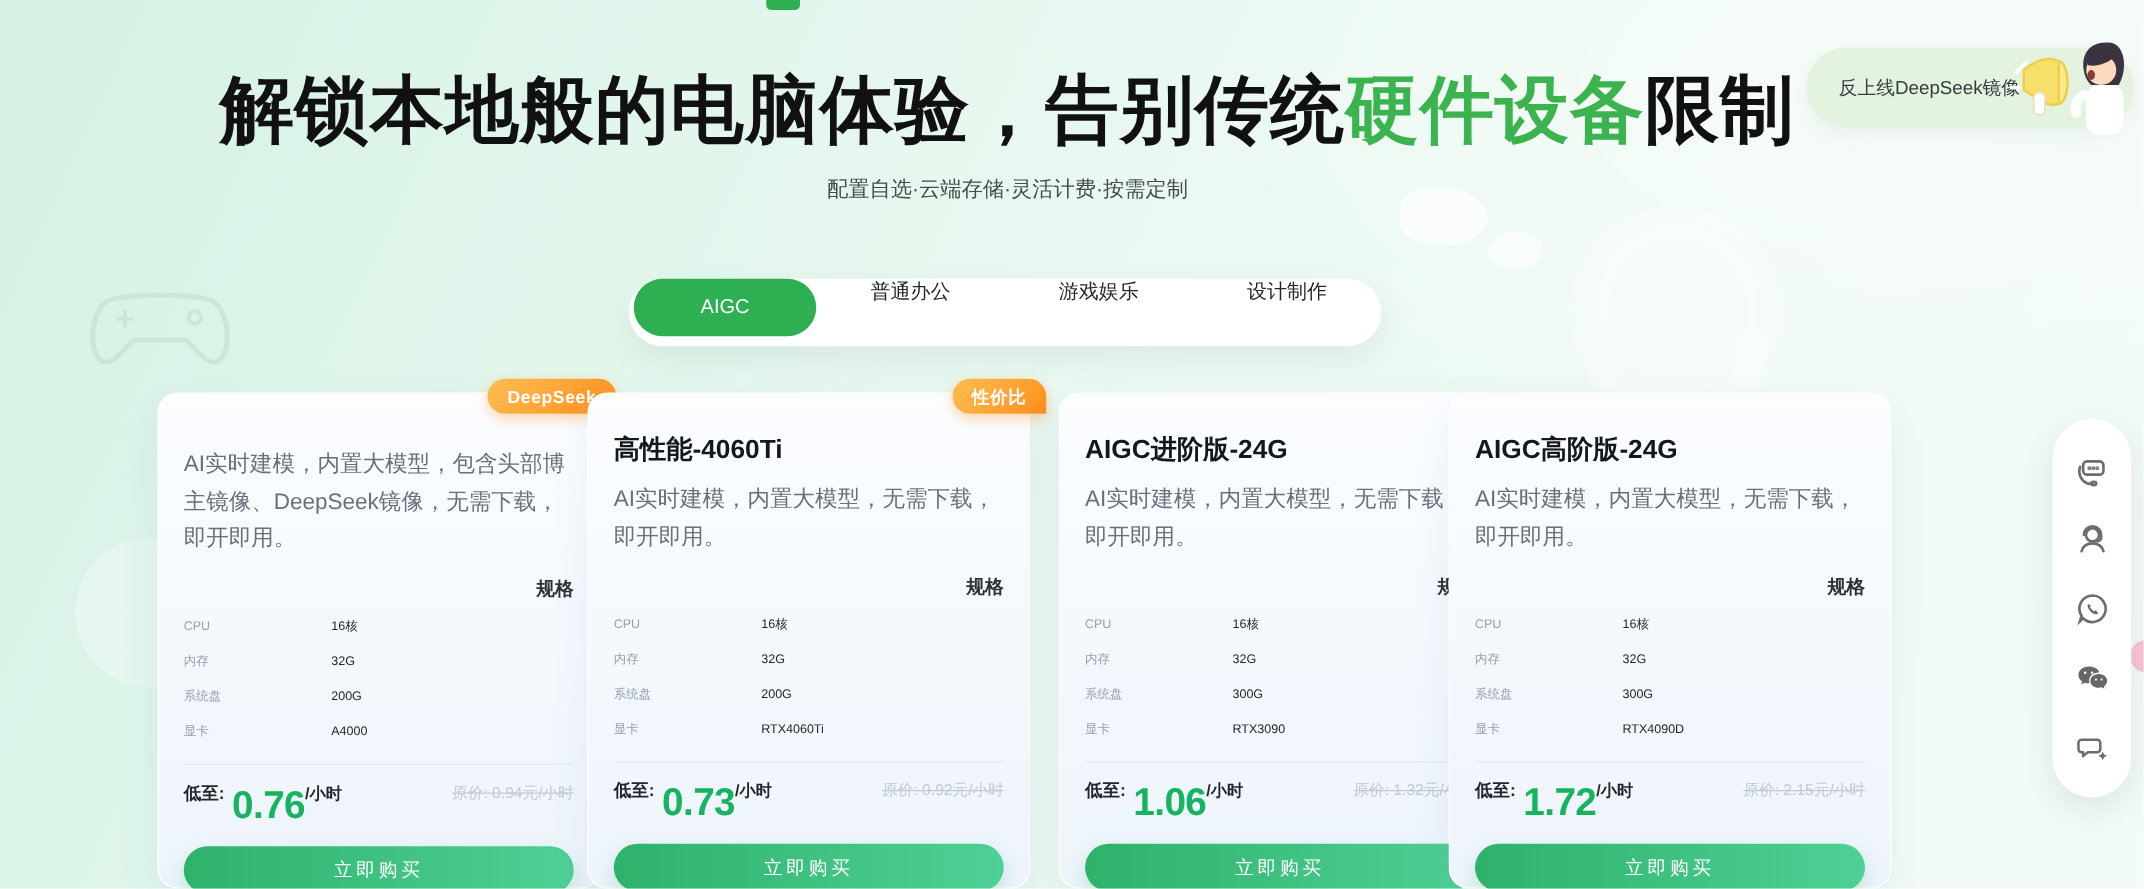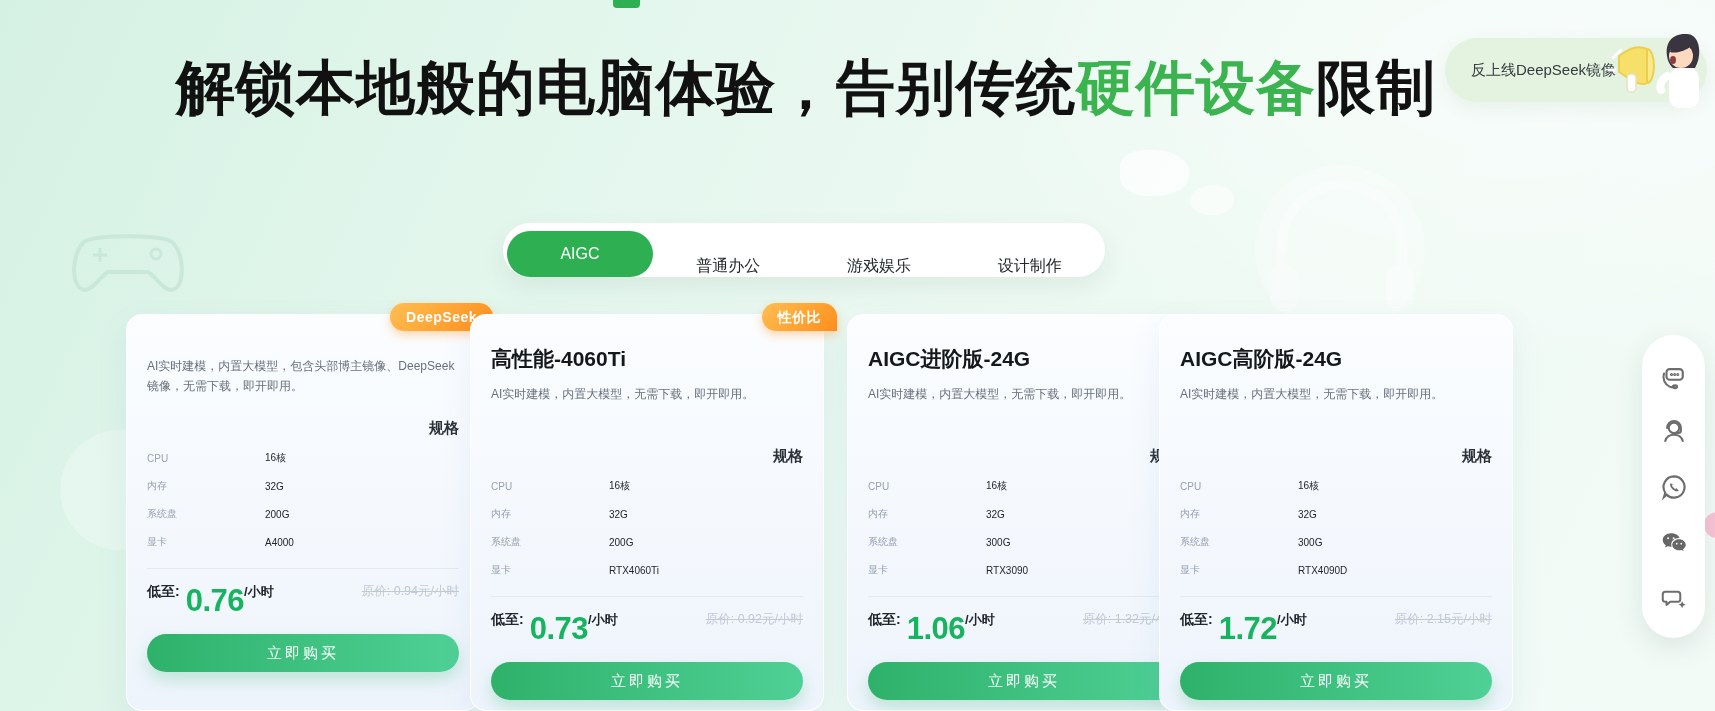--- a/index.html
+++ b/index.html
@@ -22,21 +22,21 @@
 
   
   .hero-wrap{position:absolute;left:0;top:0;width:1612px;text-align:center;}
   .hero-title{margin:0;padding-top:52px;font-size:59px;line-height:1.25;font-weight:700;color:#111;letter-spacing:1px;}
   .hero-title .hl{color:#3bb34e;}
   .hero-sub{margin:14px 0 0 0;font-size:17px;color:#454c4e;}
 
   
   .tabbar{
     position:absolute;left:503px;top:223px;width:602px;height:54px;
-    background:#ffffff;border-radius:28px;display:flex;align-items:flex-end;
+    background:#ffffff;border-radius:28px;display:flex;align-items:flex-start;
     box-shadow:0 10px 25px rgba(40,80,60,.08);
   }
   .tab{flex:1;text-align:center;font-size:16px;color:#23282b;cursor:pointer;}
   .tab.active{
     flex:0 0 146px;height:46px;margin-left:4px;border-radius:23px;
     background:#2eb052;color:#ffffff;line-height:46px;font-size:16px;
   }
 
   
   .card{
@@ -48,21 +48,21 @@
   }
   .card-1{left:126px;} .card-2{left:470px;} .card-3{left:815px;margin-left:32px;} .card-4{left:1159px;}
   .badge{
     position:absolute;top:-12px;right:-14px;height:28px;line-height:28px;
     padding:0 16px;border-radius:14px 14px 0 14px;
     background:linear-gradient(135deg,#ffbe52 0%,#ff8e1c 100%);
     color:#ffffff;font-size:14px;font-weight:700;letter-spacing:.5px;
     box-shadow:0 4px 10px rgba(255,142,28,.35);
   }
   .card-title{margin:0;font-size:21px;font-weight:800;color:#15181b;}
-  .card-desc{margin:12px 0 0 0;font-size:12px;line-height:1.65;color:#67707c;min-height:46px;}
+  .card-desc{margin:12px 0 0 0;font-size:18px;line-height:1.65;color:#67707c;min-height:46px;}
   .spec-title{margin:16px 0 6px 0;font-size:15px;font-weight:700;color:#2c3238;text-align:right;}
   .spec-row{display:flex;height:28px;align-items:center;font-size:10px;}
   .spec-label{width:118px;color:#97a0b2;}
   .spec-value{color:#22262b;}
   .card-divider{border:none;border-top:1px solid #e3e9f1;margin:12px 0 0 0;}
   .price-row{display:flex;align-items:flex-start;margin-top:14px;}
   .price-prefix{font-size:14px;font-weight:700;color:#22262b;}
   .price-value{font-size:31px;font-weight:800;color:#17b45f;margin-left:6px;letter-spacing:-0.5px;}
   .price-unit{font-size:13px;font-weight:700;color:#22262b;}
   .price-original{margin-left:auto;font-size:12.5px;color:#c2c9d5;text-decoration:line-through;}
@@ -111,20 +111,21 @@
   <svg class="deco" style="left:1262px;top:165px;width:160px;height:170px;opacity:.3;" viewBox="0 0 160 170">
     <path d="M20 110 V80 a60 60 0 0 1 120 0 v30" fill="none" stroke="#ffffff" stroke-width="10"></path>
     <rect x="8" y="100" width="28" height="46" rx="12" fill="#ffffff"></rect>
     <rect x="124" y="100" width="28" height="46" rx="12" fill="#ffffff"></rect>
   </svg>
 
   <div class="top-indicator"></div>
 
   <div class="hero-wrap">
     <h1 class="hero-title"><span>解锁本地般的电脑体验，告别传统</span><span class="hl">硬件设备</span><span>限制</span></h1>
+    <p class="hero-sub">配置自选·云端存储·灵活计费·按需定制</p>
   </div>
 
   <div class="notice">
     <span class="notice-text">反上线DeepSeek镜像！</span>
     <svg class="notice-art" viewBox="0 0 96 76">
       <path d="M6 26 l8 -8 M2 38 l6 0" stroke="#ffffff" stroke-width="3" stroke-linecap="round"></path>
       <ellipse cx="40" cy="34" rx="7" ry="17" fill="#fbe98c" stroke="#eccf4e" stroke-width="2"></ellipse>
       <path d="M12 24 C22 16 32 13 40 17 L40 51 C32 55 22 46 12 40 Z" fill="#f7e06a" stroke="#eccf4e" stroke-width="2"></path>
       <rect x="20" y="42" width="9" height="18" rx="4" fill="#ffffff" stroke="#e8e0c0" stroke-width="1.5"></rect>
       <path d="M78 2 C64 2 58 12 60 24 C61 32 66 36 66 36 L88 36 C94 26 94 10 86 4 C83 2 81 2 78 2 Z" fill="#3a3340"></path>

